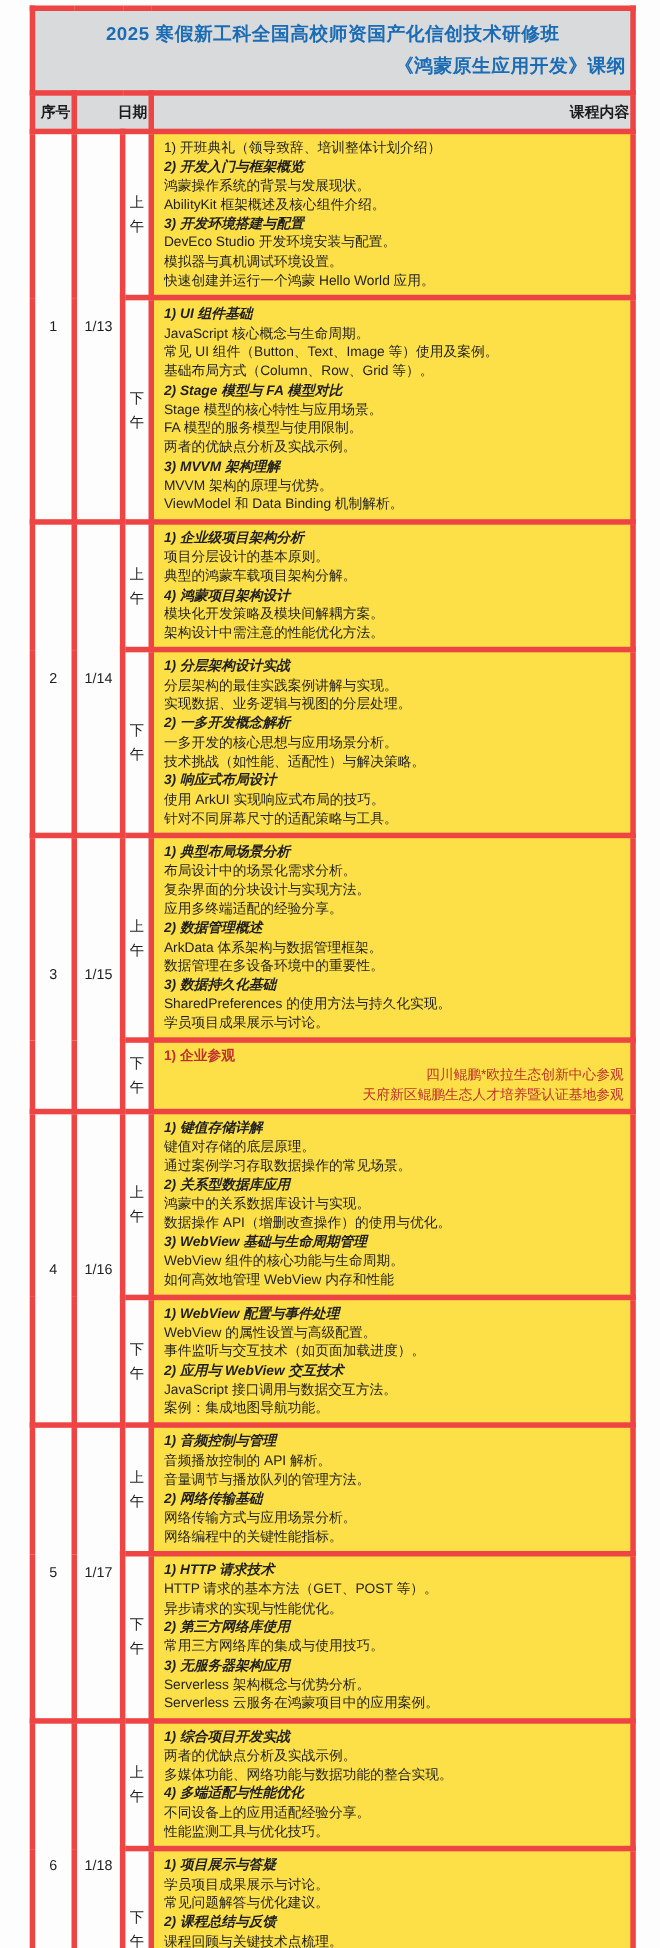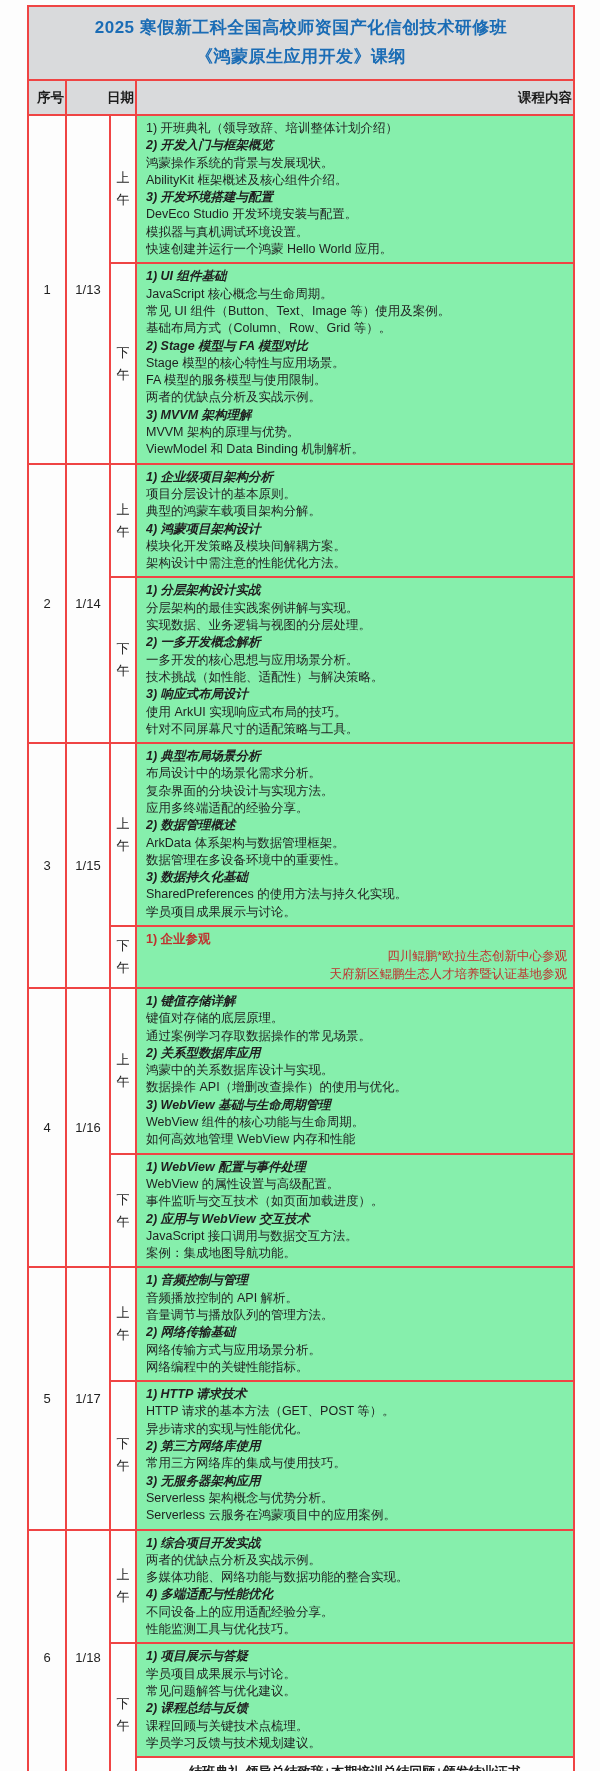--- a/index.html
+++ b/index.html
@@ -1,30 +1,30 @@
 <!DOCTYPE html>
 <html><head>
 <meta charset="utf-8">
 <style>
   html,body { margin:0; padding:0; background:#ffffff; }
   body { font-family:"Liberation Sans","DejaVu Sans",sans-serif; color:#1f1f1f; }
   .page { width:600px; height:1771px; box-sizing:border-box; padding:5px 0 0 27px; overflow:hidden; background:#fdfdfd; }
   table.syllabus { border-collapse:collapse; width:546px; table-layout:fixed; border:2px solid #6f6f6f; }
-  td,th { border:2px solid #ef4444; box-sizing:border-box; }
+  td,th { border:5px solid #ef4444; box-sizing:border-box; }
   
   .title-cell { background:#d9dadc; text-align:center; padding:11px 4px 12px 4px; }
   .title-line { color:#1a6cb5; font-weight:bold; font-size:17px; line-height:20px; letter-spacing:0.5px; }
-  .title-line + .title-line { margin-top:9px; }
+  .title-line + .title-line { margin-top:9px;text-align:right; }
   
   .head-row th { background:#d9dadc; font-size:13.5px; font-weight:bold; height:35px; color:#1c1c1c; text-align:right; vertical-align:middle; }
   
   .idx-cell, .date-cell { text-align:center; vertical-align:middle; font-size:13px; background:#fdfdfd; }
   .ampm-cell { text-align:center; vertical-align:middle; font-size:13px; background:#fdfdfd; padding:0; }
   .ampm-cell div { line-height:14px; margin:8px 0; }
-  .content-cell { padding:4px 6px 4px 9px; vertical-align:middle; background:#86efac; }
+  .content-cell { padding:4px 6px 4px 9px; vertical-align:middle; background:#fde047; }
   .line { font-size:12.5px; line-height:17.3px; white-space:nowrap; overflow:hidden; }
   .line.bold { font-weight:bold;font-style:italic; }
   .line.red { color:#bf312e;text-align:right; }
   .line.red-bold { color:#bf312e; font-weight:bold; }
   
   .footer-cell { text-align:center; font-weight:bold; font-size:13px; height:29px; vertical-align:middle; background:#fdfdfd; }
 </style>
 </head>
 <body>
 

